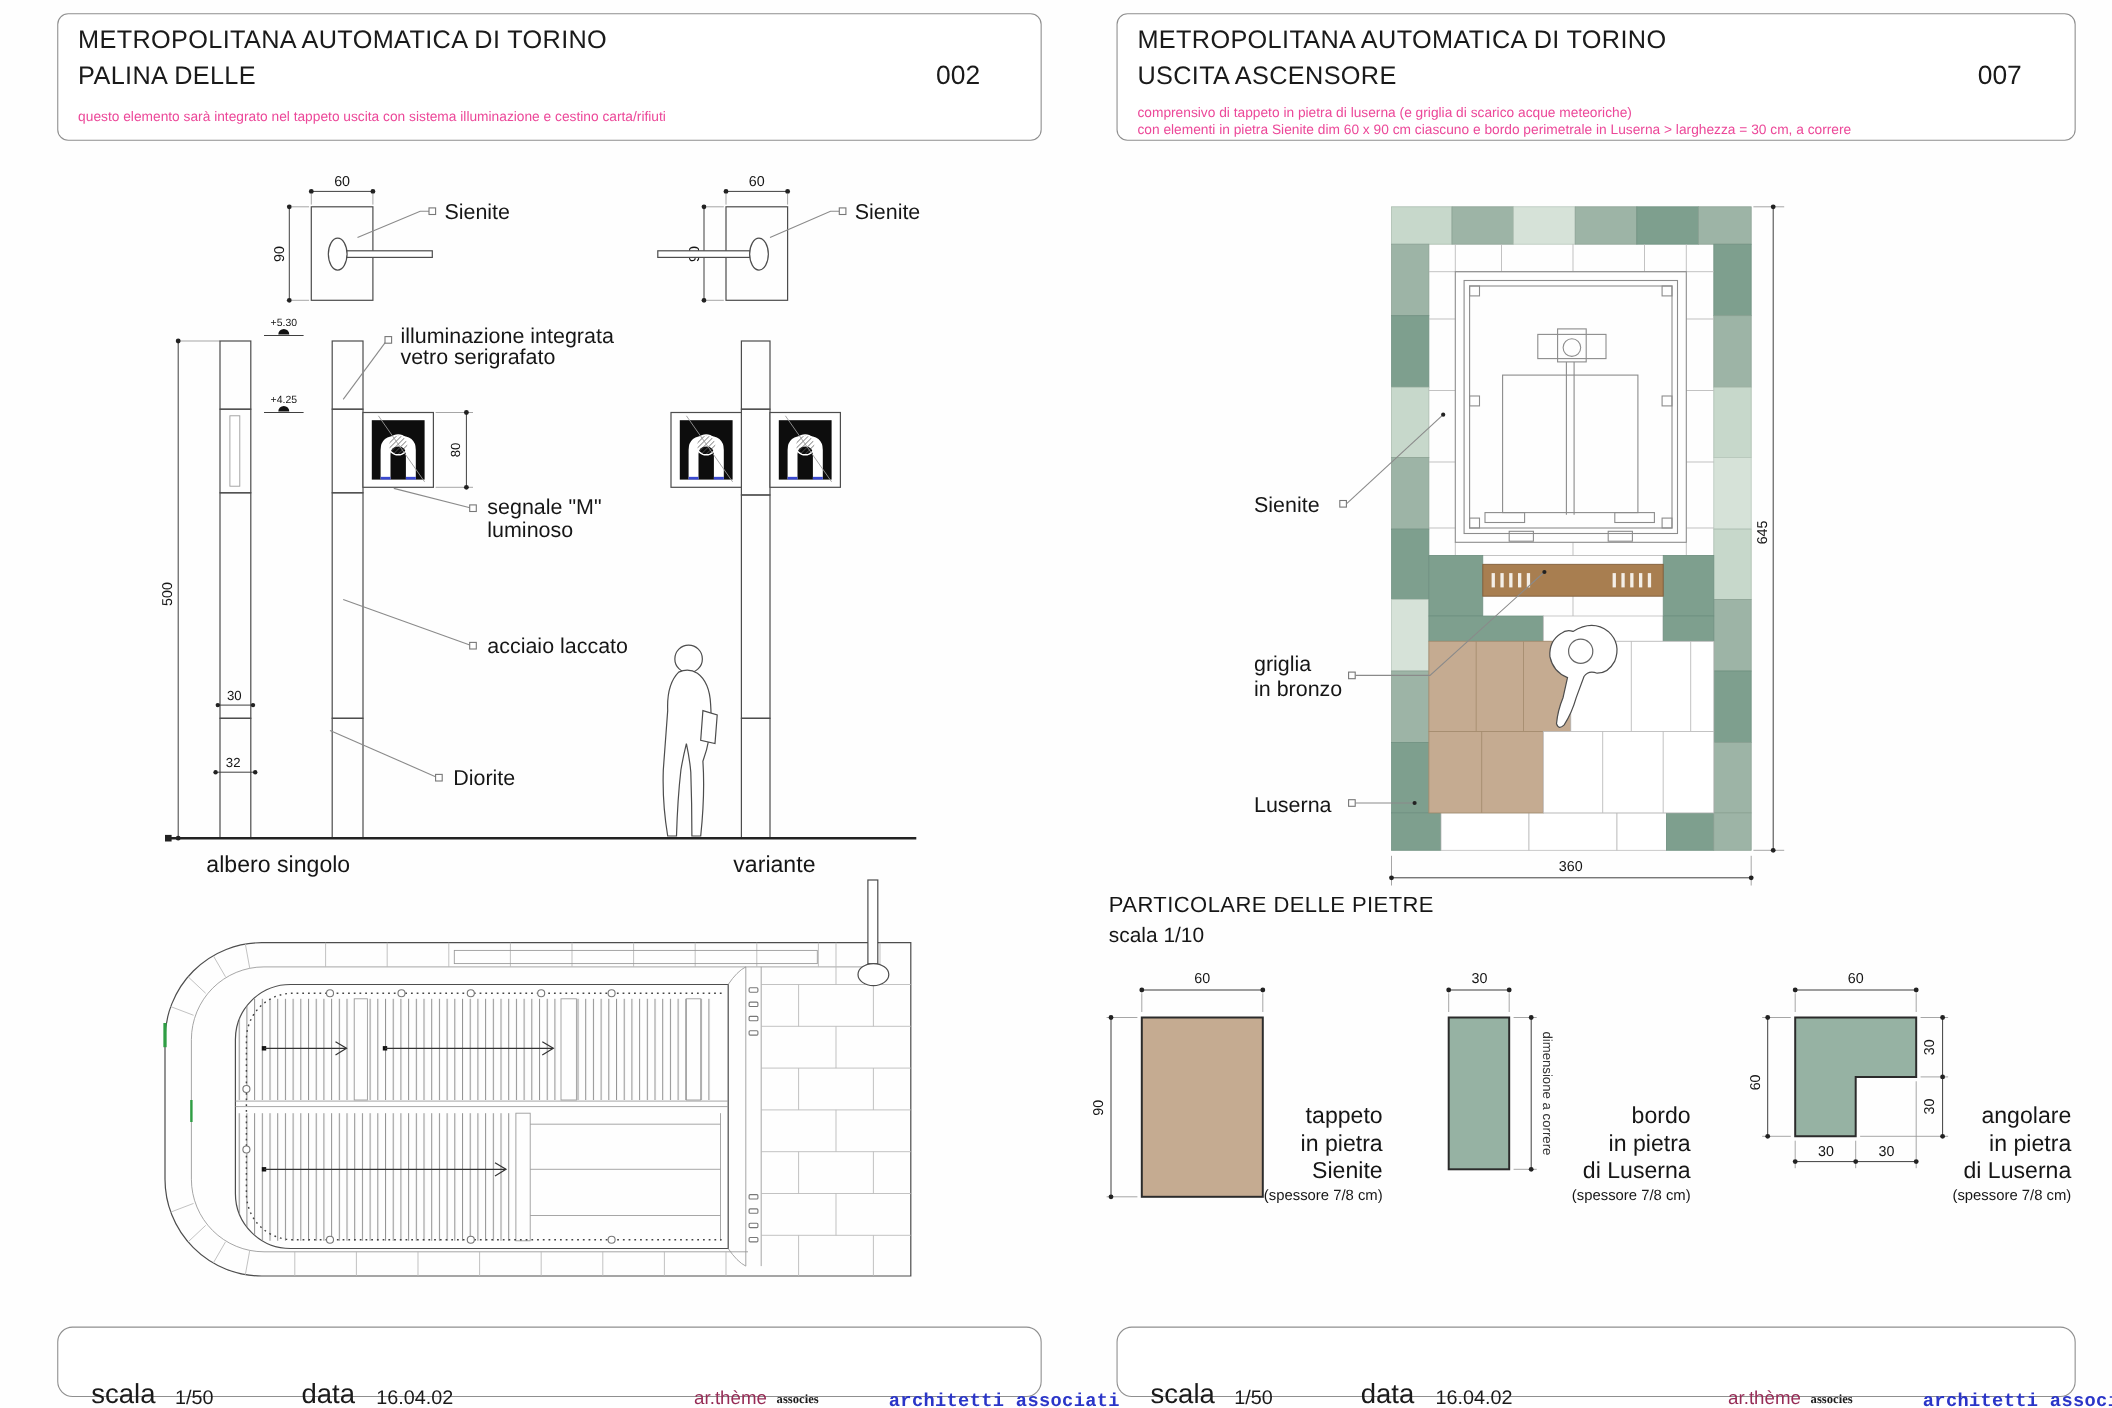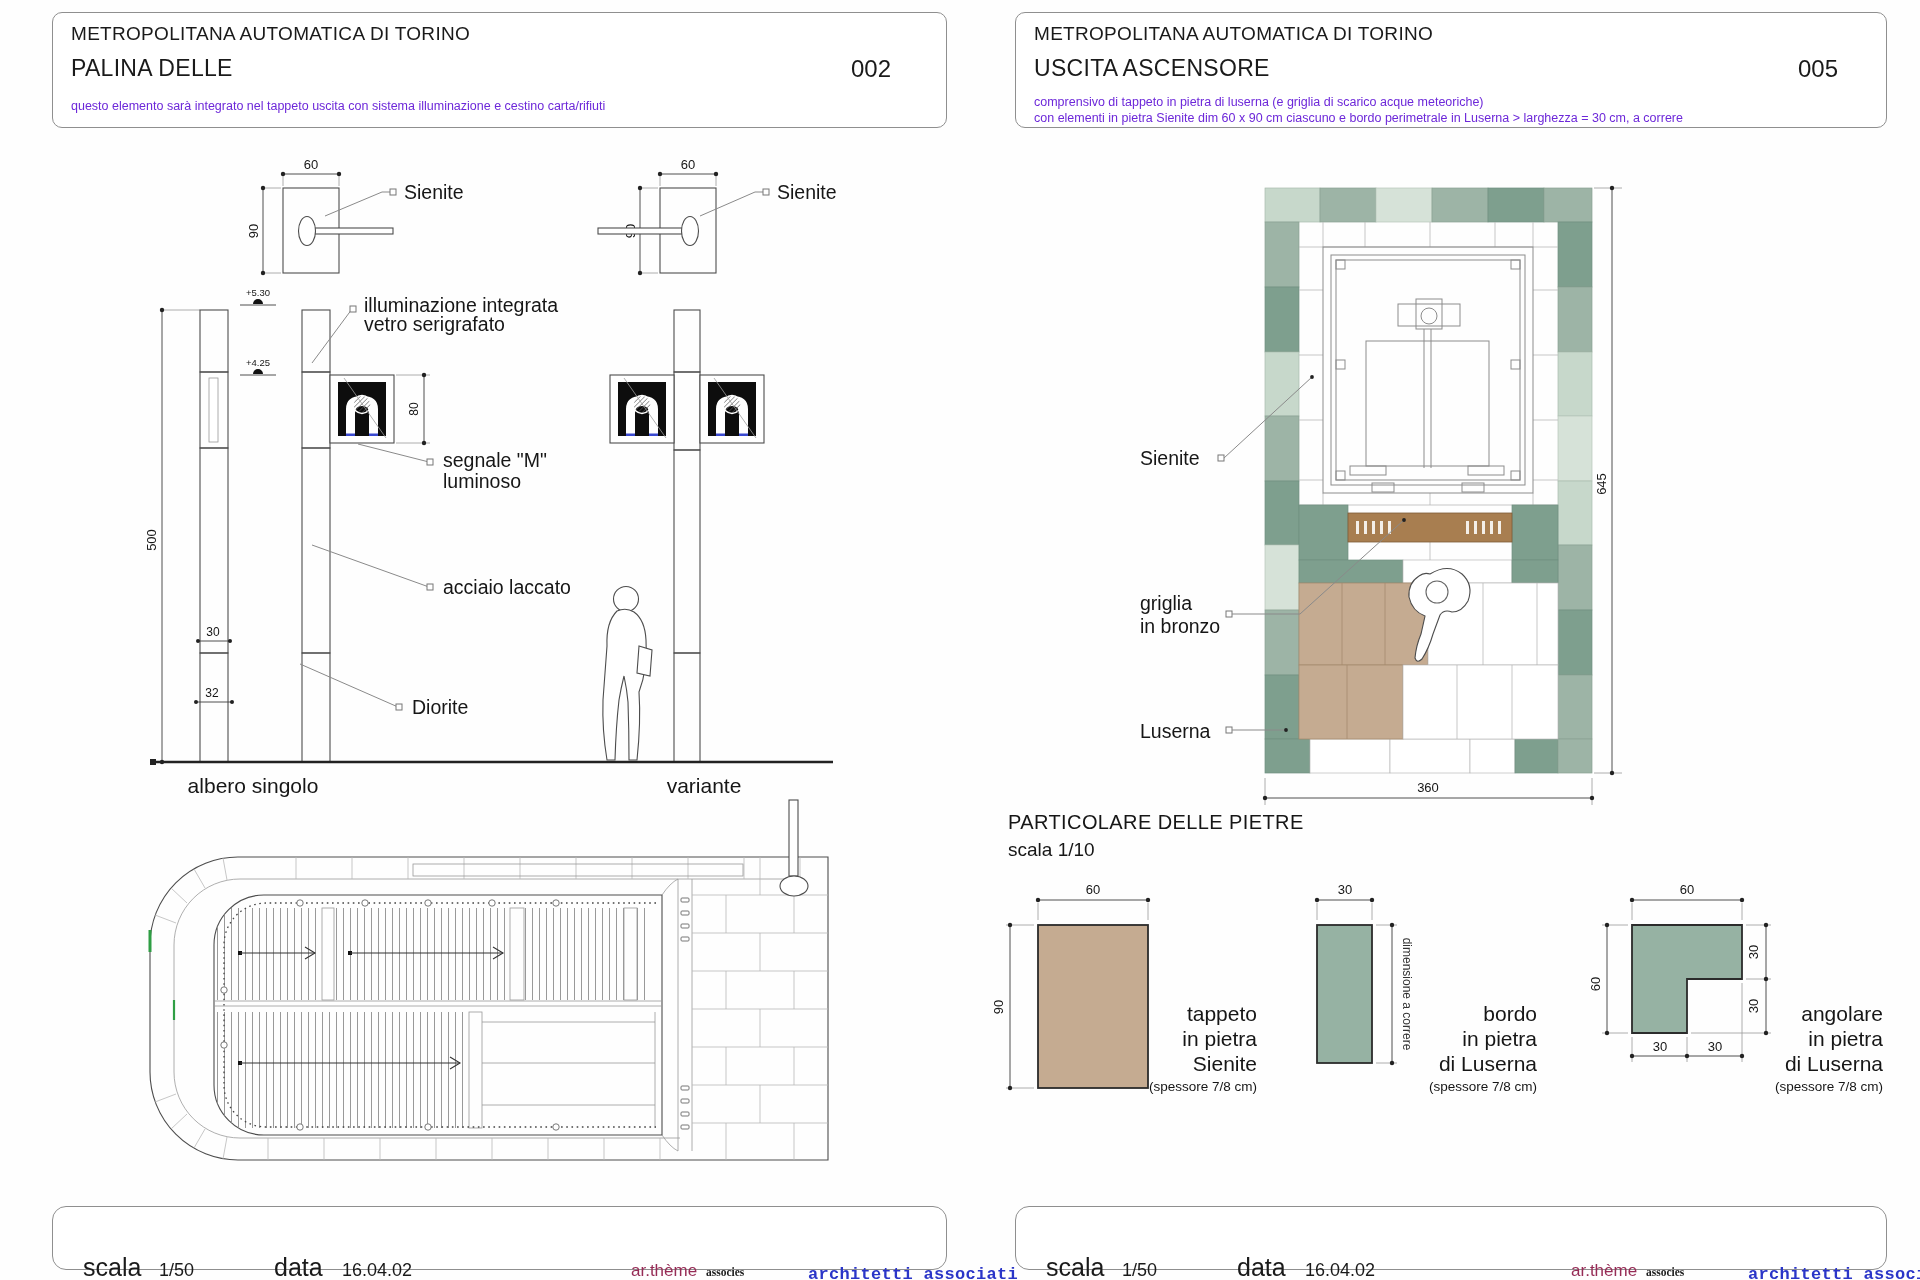--- a/index.html
+++ b/index.html
@@ -1,21 +1,21 @@
 <!DOCTYPE html>
 <html><head>
 <meta charset="utf-8">
 <style>
   html,body{margin:0;padding:0;}
   body{width:1920px;height:1280px;position:relative;background:#fefefe;
        font-family:"Liberation Sans",sans-serif;color:#1a1a1a;overflow:hidden;}
   .box{position:absolute;background:#fff;border:1.4px solid #8f8f8f;border-radius:10px;}
-  .tb-line1{position:absolute;left:18px;top:10px;font-size:19px;letter-spacing:.3px;white-space:nowrap;}
+  .tb-line1{position:absolute;left:18px;top:10px;font-size:23px;letter-spacing:.3px;white-space:nowrap;}
   .tb-line2{position:absolute;left:18px;top:42px;font-size:23px;letter-spacing:.3px;white-space:nowrap;}
-  .tb-note{position:absolute;left:18px;font-size:12.5px;color:#6d28d9;white-space:nowrap;}
+  .tb-note{position:absolute;left:18px;font-size:12.5px;color:#ec4899;white-space:nowrap;}
   .tb-num{position:absolute;top:42px;font-size:24px;}
   .fb span{position:absolute;white-space:nowrap;margin-top:32px;}
   .f-big{font-size:25px;}
   .f-val{font-size:18px;}
   .f-b1{font-size:17px;color:#962c56;font-weight:normal;}
   .f-b1s{font-size:11.5px;color:#1c1c1c;font-weight:bold;font-family:Liberation Serif, serif;}
   .f-b2{font-size:19px;font-weight:bold;}
   .f-ls{color:#000000;}
   .f-bb{color:#2a35c8;}
   .f-b2s{font-size:17px;color:#2a35c8;font-weight:bold;font-family:"Liberation Mono",monospace;letter-spacing:.3px;}
@@ -56,21 +56,21 @@
   <div class="tb-line2">PALINA DELLE</div>
   <div class="tb-note" style="top:86px;">questo elemento sarà integrato nel tappeto uscita con sistema illuminazione e cestino carta/rifiuti</div>
   <div class="tb-num" style="right:55px;">002</div>
 </div>
 
 <div class="box" style="left:1015px;top:12px;width:870px;height:114px;">
   <div class="tb-line1">METROPOLITANA AUTOMATICA DI TORINO</div>
   <div class="tb-line2">USCITA ASCENSORE</div>
   <div class="tb-note" style="top:82px;">comprensivo di tappeto in pietra di luserna (e griglia di scarico acque meteoriche)</div>
   <div class="tb-note" style="top:98px;">con elementi in pietra Sienite dim 60 x 90 cm ciascuno e bordo perimetrale in Luserna &gt; larghezza = 30 cm, a correre</div>
-  <div class="tb-num" style="right:48px;">005</div>
+  <div class="tb-num" style="right:48px;">007</div>
 </div>
 
 <svg width="1920" height="1280" viewBox="0 0 1920 1280">
 <defs>
   <pattern id="hatchDiag" width="5.5" height="5.5" patternUnits="userSpaceOnUse" patternTransform="rotate(45)">
     <line x1="0" y1="0" x2="0" y2="5.5" stroke="#8a8a8a" stroke-width="1.7"></line>
   </pattern>
   <pattern id="stripesH" width="4" height="3.4" patternUnits="userSpaceOnUse">
     <line x1="0" y1="0.5" x2="4" y2="0.5" stroke="#8f8f8f" stroke-width="1.1"></line>
   </pattern>

